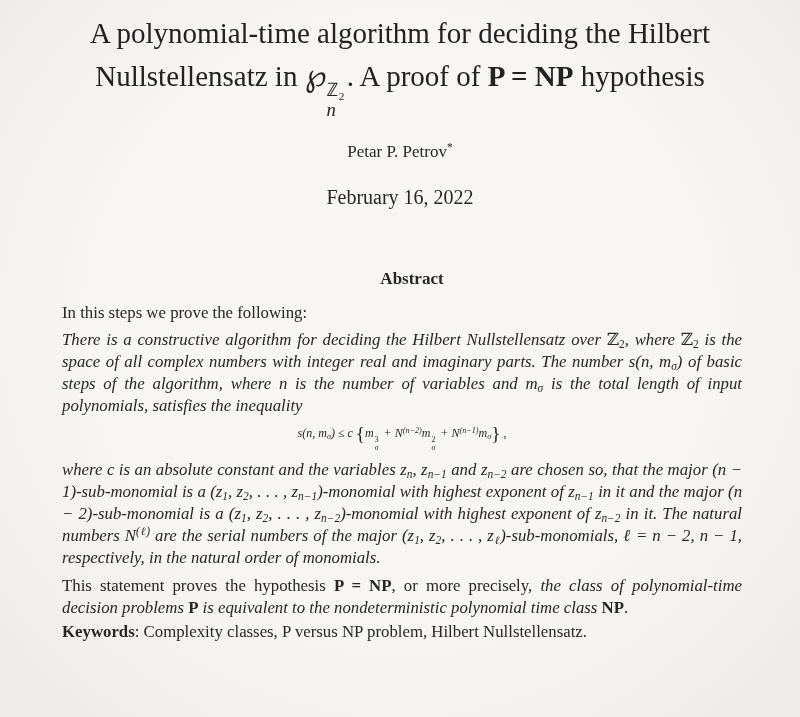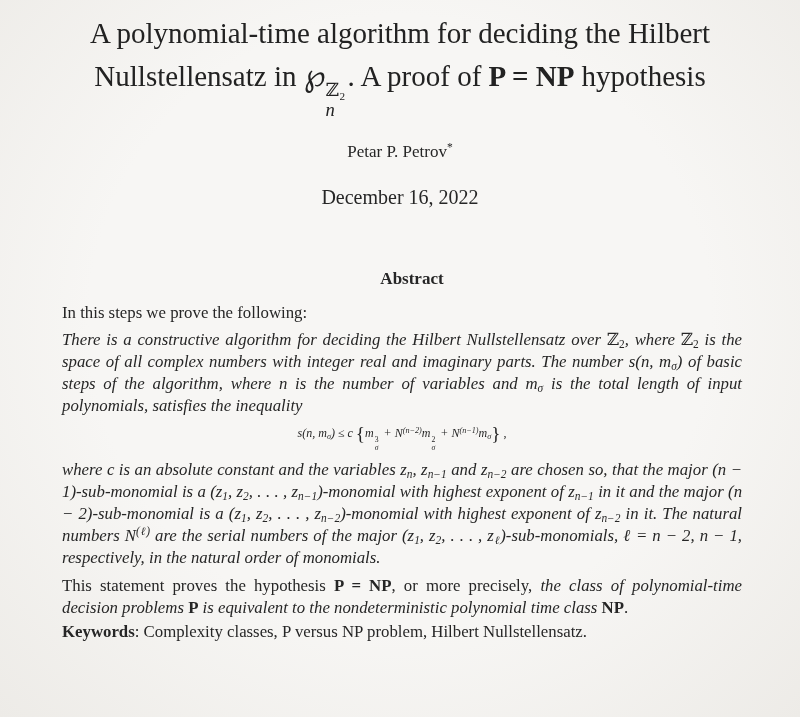--- a/index.html
+++ b/index.html
@@ -59,35 +59,35 @@
   .kw:last-child{margin-top:1px !important;}
   
   .it{font-style:italic;}
   .bf{font-weight:700;}
   .sub{vertical-align:-0.25em;font-size:0.68em;line-height:0;}
   .sup{vertical-align:0.5em;font-size:0.68em;line-height:0;}
   .scriptP{font-style:italic;font-size:1.08em;letter-spacing:-1px;}
   .brace{font-size:1.6em;vertical-align:-0.14em;line-height:0;}
   .ss{
     display:inline-flex;flex-direction:column;align-items:flex-start;
-    font-size:0.64em;line-height:1.05;vertical-align:-0.55em;margin-left:1px;margin-right:2px;
+    font-size:0.64em;line-height:1.05;vertical-align:-0.55em;margin-left:1px;margin-right:2px;font-family:Liberation Serif, serif;
   }
   .ss .top{display:block;font-style:normal;}
   .ss .bot{display:block;font-style:italic;}
 </style>
 </head>
 <body>
 
 <div class="page">
   <h1 class="title"><span>A polynomial-time algorithm for deciding the Hilbert</span><br><span>Nullstellensatz in </span><span class="scriptP">℘</span><span class="ss">
         <span class="top">ℤ₂</span>
         <span class="bot">n</span>
       </span><span>. A proof of </span><span class="bf">P = NP</span><span> hypothesis</span></h1>
   <div class="author"><span>Petar P. Petrov</span><span class="sup">*</span></div>
-  <div class="date">December 16, 2022</div>
+  <div class="date">February 16, 2022</div>
   <div class="abs-head">Abstract</div>
   <div class="col">
     <p class="intro">In this steps we prove the following:</p>
     <p class="para"><span class="it">There is a constructive algorithm for deciding the Hilbert Nullstellensatz over </span><span>ℤ</span><span class="sub">2</span><span class="it">, where </span><span>ℤ</span><span class="sub">2</span><span class="it"> is the space of all complex numbers with integer real and imaginary parts.  The number </span><span class="it">s(n, m</span><span class="it sub">σ</span><span class="it">) of basic steps of the algorithm, where </span><span class="it">n</span><span class="it"> is the number of variables and </span><span class="it">m</span><span class="it sub">σ</span><span class="it"> is the total length of input polynomials, satisfies the inequality</span></p>
     <div class="equation"><span class="it">s(n, m</span><span class="it sub">σ</span><span class="it">) ≤ c </span><span class="brace">{</span><span class="it">m</span><span class="ss">
           <span class="top">3</span>
           <span class="bot">σ</span>
         </span><span class="it"> + N</span><span class="it sup">(n−2)</span><span class="it">m</span><span class="ss">
           <span class="top">2</span>
           <span class="bot">σ</span>

